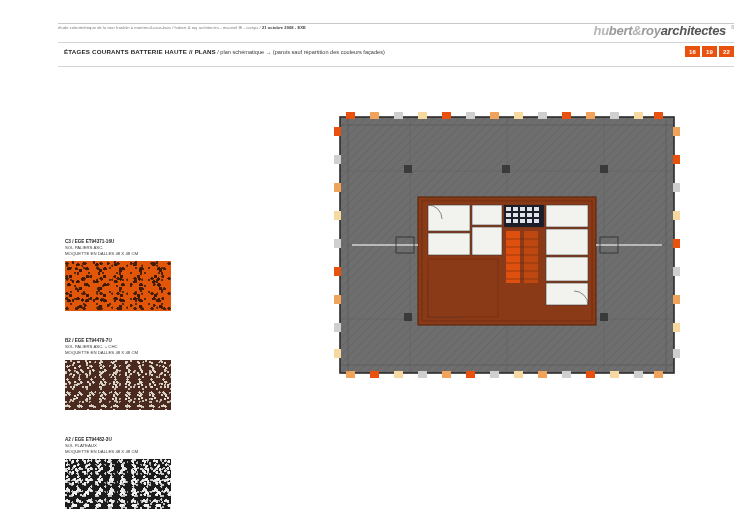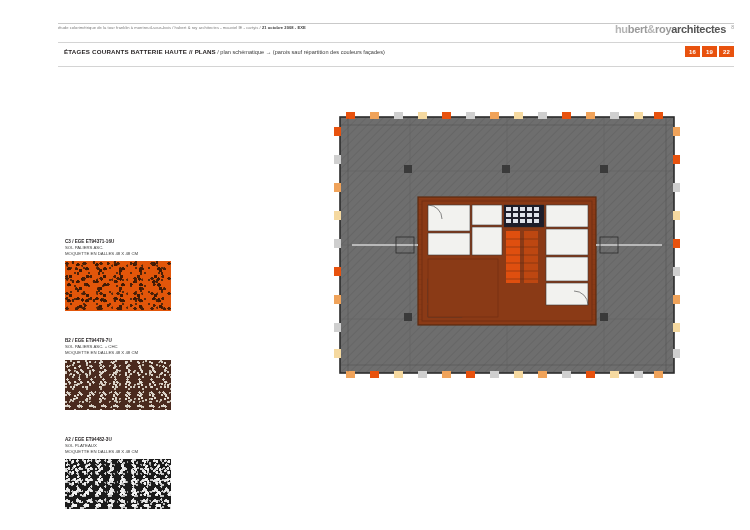--- a/index.html
+++ b/index.html
@@ -50,25 +50,26 @@
     line-height: 6px;
   }
   .header-project .bold {
     color: #3a3a3a;
     font-weight: bold;
   }
   .header-logo {
     position: absolute;
     right: 8px;
     top: -2px;
-    font-size: 11px;
+    font-size: 13px;
     font-weight: bold;
     letter-spacing: -0.3px;
     color: #6f6f6f;
     white-space: nowrap;
+    font-style: italic;
   }
   .header-logo .lg-dim { color: #b6b6b6; }
   .header-logo .lg-mid { color: #9a9a9a; }
   .header-logo .lg-dark { color: #555555; }
   .header-pagemark {
     position: absolute;
     right: 0;
     top: -1px;
     font-size: 5px;
     color: #9a9a9a;

